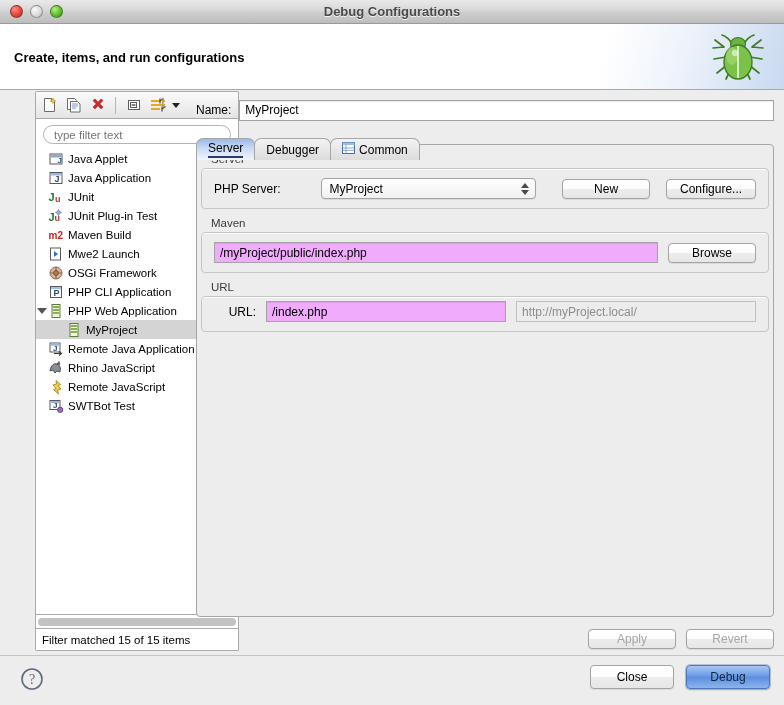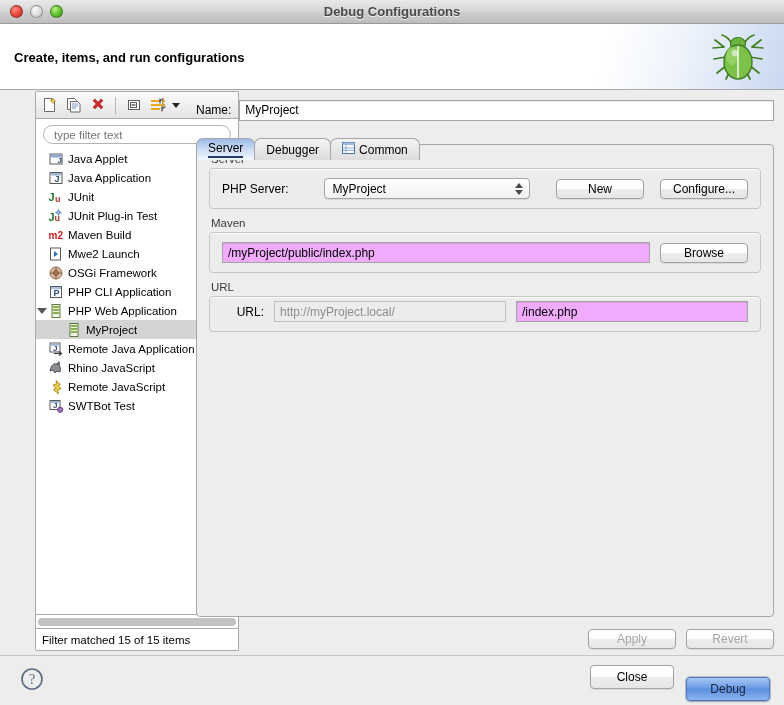--- a/index.html
+++ b/index.html
@@ -117,21 +117,21 @@
   }
   .tab.active .tablabel { border-bottom:2px solid #2a3c6e; padding-bottom:1px; }
 
   .tabpanel {
     position:absolute; left:0; right:0; top:53px; bottom:34px;
     background:#ededed; border:1px solid #a6a6a6; border-radius:0 4px 4px 4px;
   }
 
   .grouplabel { font-size:11.5px; color:#3a3a3a; margin:8px 0 3px 14px; }
   .groupbox {
-    margin:0 12px; border:1px solid #c6c6c6; border-radius:4px;
+    margin:0 4px; border:1px solid #c6c6c6; border-radius:4px;
     background:#ececec; box-shadow:inset 0 1px 0 #fff;
   }
 
   .fieldrow { display:flex; align-items:center; padding:9px 12px; gap:10px; }
   .fieldlabel { font-size:12px; }
 
   .combo {
     position:relative; width:222px; height:21px; border:1px solid #a3a3a3;
     border-radius:4px; background:linear-gradient(to bottom,#ffffff,#f1f1f1);
     display:flex; align-items:center; padding:0 26px 0 8px; font-size:12px;
@@ -148,21 +148,20 @@
     background:linear-gradient(to bottom,#ffffff 0%,#fcfcfc 48%,#ededed 52%,#e6e6e6 100%);
     box-shadow:0 1px 1px rgba(0,0,0,.08);
     display:flex; align-items:center; justify-content:center;
     font-family:"Liberation Sans", sans-serif; color:#000;
   }
   .btn.disabled { color:#a6a6a6; }
   .btn.default {
     background:linear-gradient(to bottom,#a9c7f2 0%,#6c9ce6 45%,#5b8ede 50%,#8cb4ef 100%);
     border-color:#4f76b5; color:#13233f; font-weight:normal;
     box-shadow:0 0 0 1px rgba(79,118,181,.35), 0 1px 2px rgba(0,0,0,.2);
-    margin-top:12px;
   }
 
   .textfield {
     height:21px; border:1px solid #a4a4a4; background:#f0abfc; font-size:12px;
     padding:0 5px; font-family:"Liberation Sans", sans-serif; outline:none;
     box-shadow:inset 0 1px 1px rgba(0,0,0,.09); display:flex; align-items:center;
   }
   .textfield.readonly { background:#ececec; color:#8d8d8d; border-color:#c0c0c0; box-shadow:none; }
 
   .checkrow { display:flex; align-items:center; gap:7px; padding:10px 12px 4px 12px; }
@@ -474,22 +473,22 @@
           <div class="fieldrow">
             <div class="textfield" style="flex:1">/myProject/public/index.php</div>
             <div class="btn">Browse</div>
           </div>
         </div>
 
         <div class="grouplabel">URL</div>
         <div class="groupbox">
           <div class="fieldrow" style="padding-top:4px">
             <span class="fieldlabel" style="width:42px; text-align:right">URL:</span>
+            <div class="textfield" style="flex:1">/index.php</div>
             <div class="textfield readonly" style="flex:1">http://myProject.local/</div>
-            <div class="textfield" style="flex:1">/index.php</div>
           </div>
         </div>
       </div>
 
       <div class="applyrow">
         <div class="btn disabled">Apply</div>
         <div class="btn disabled">Revert</div>
       </div>
     </div>
   </div>

